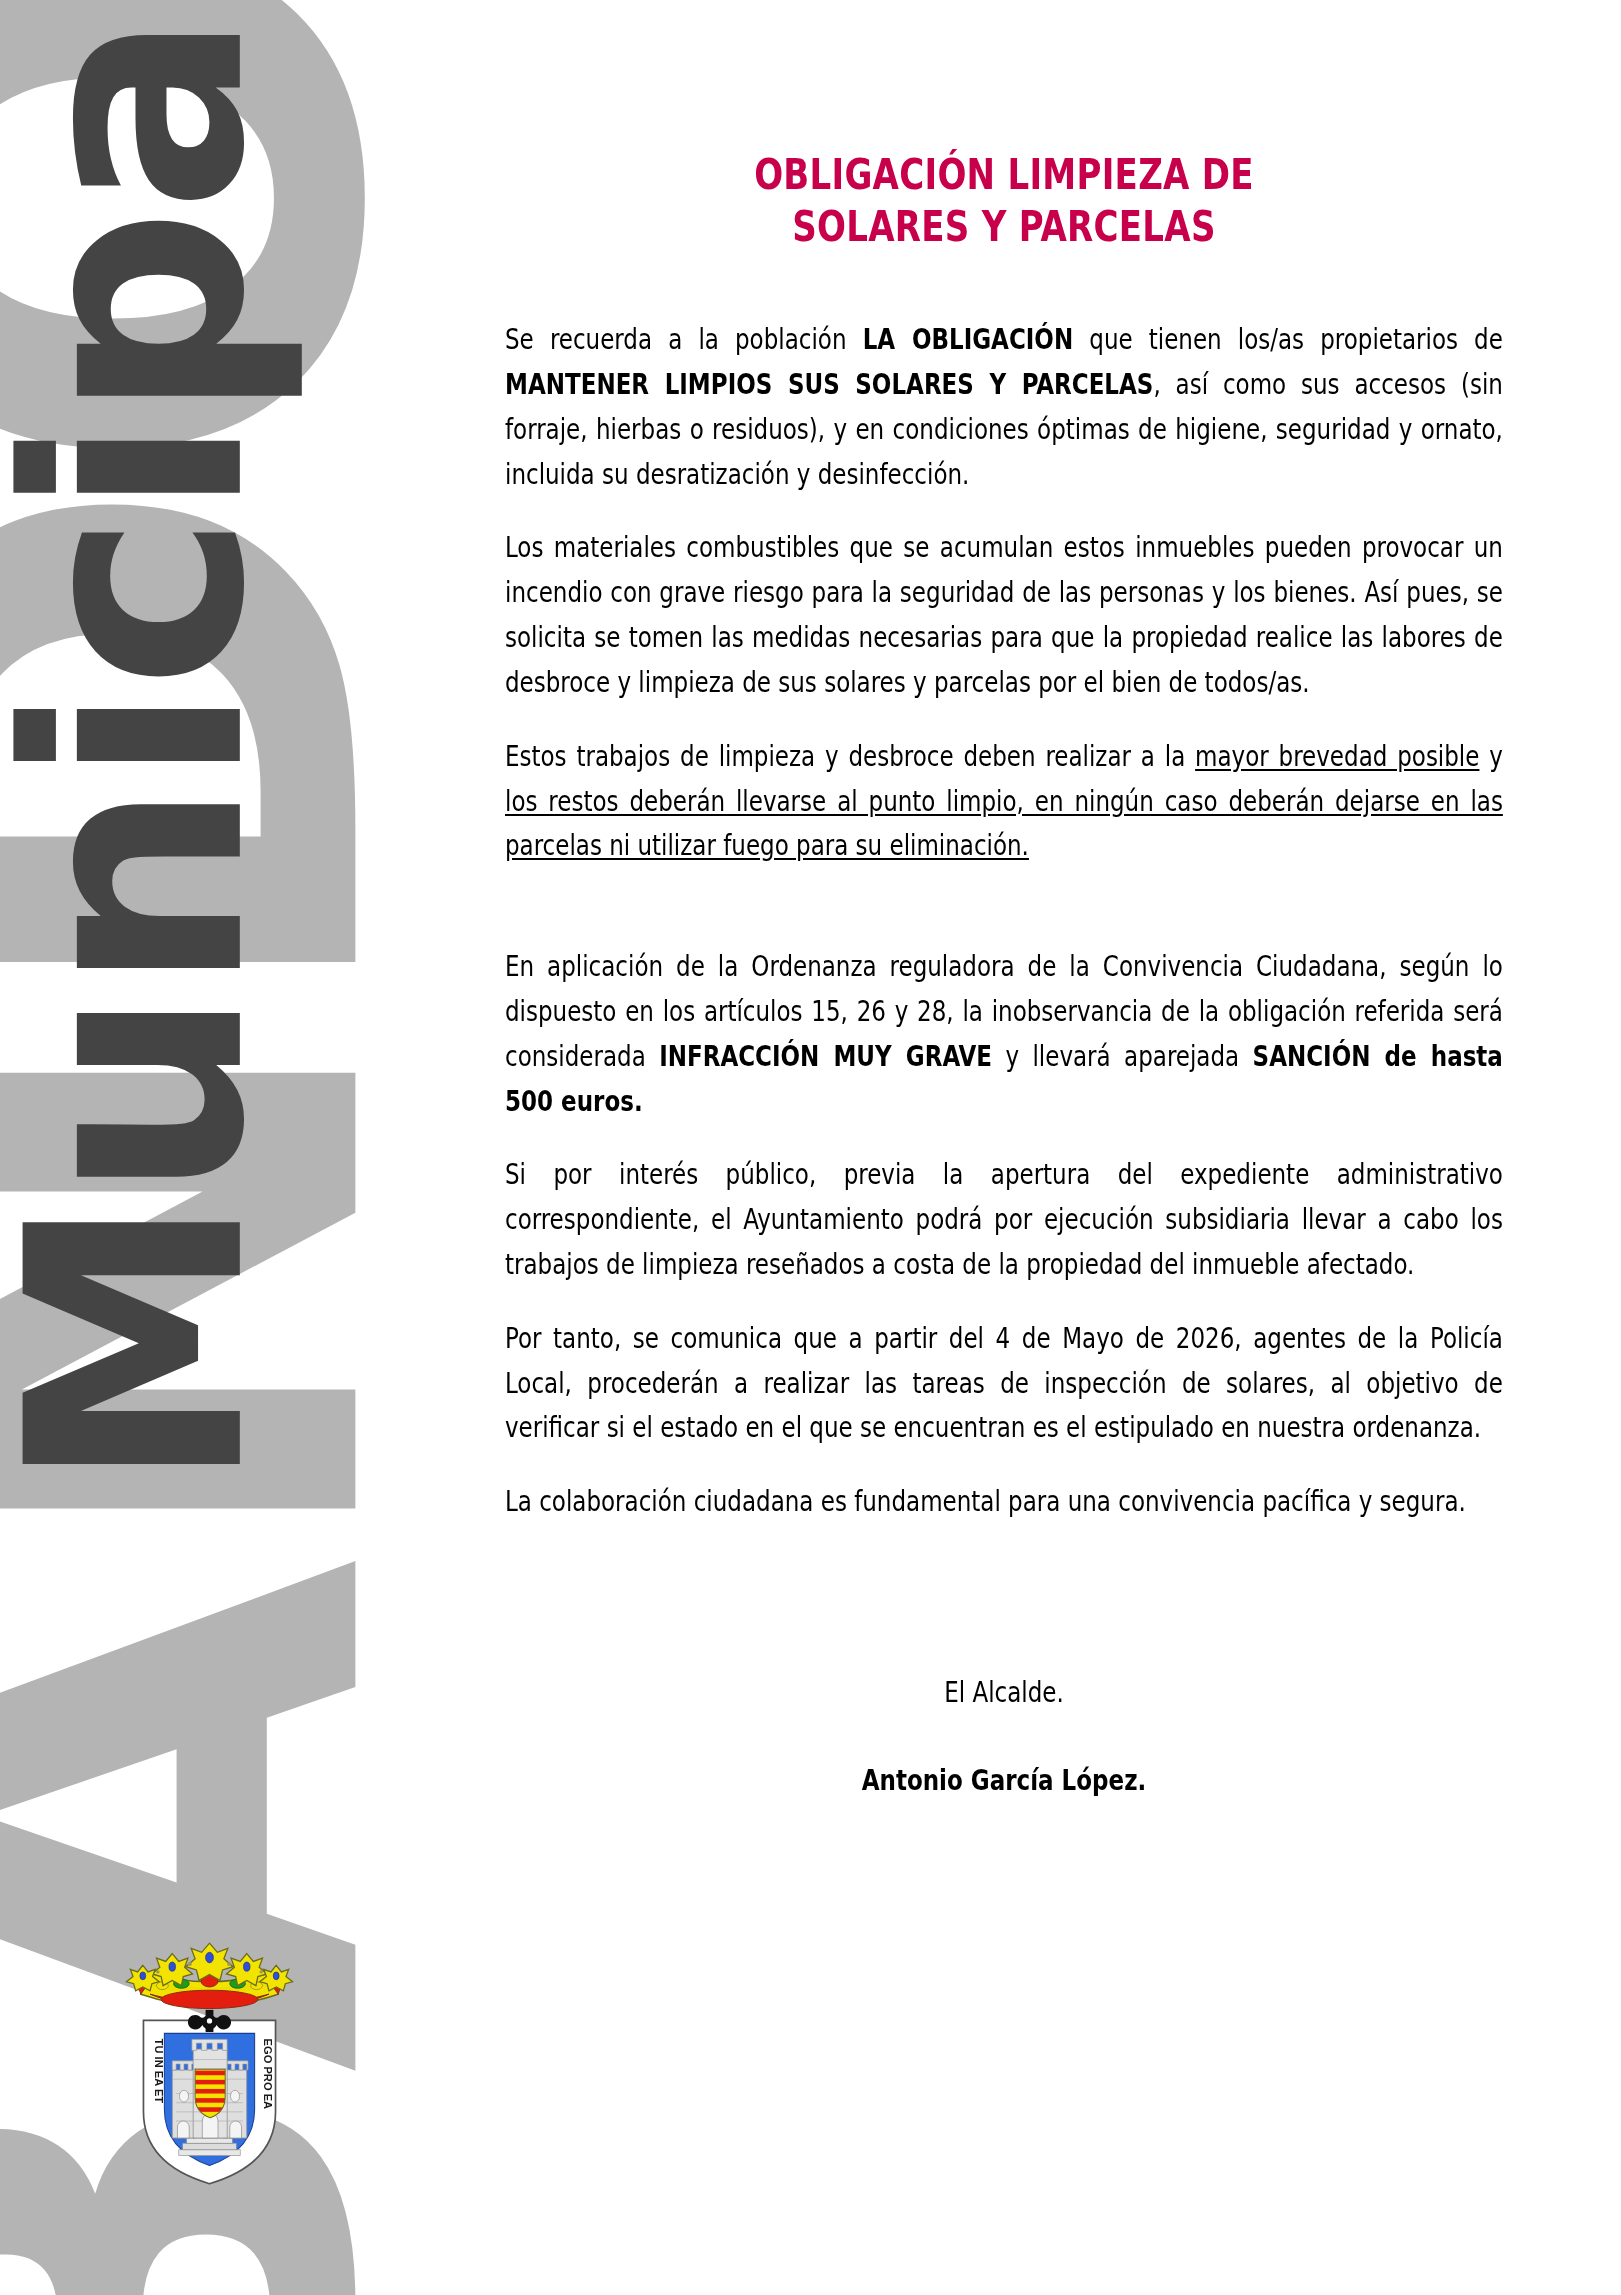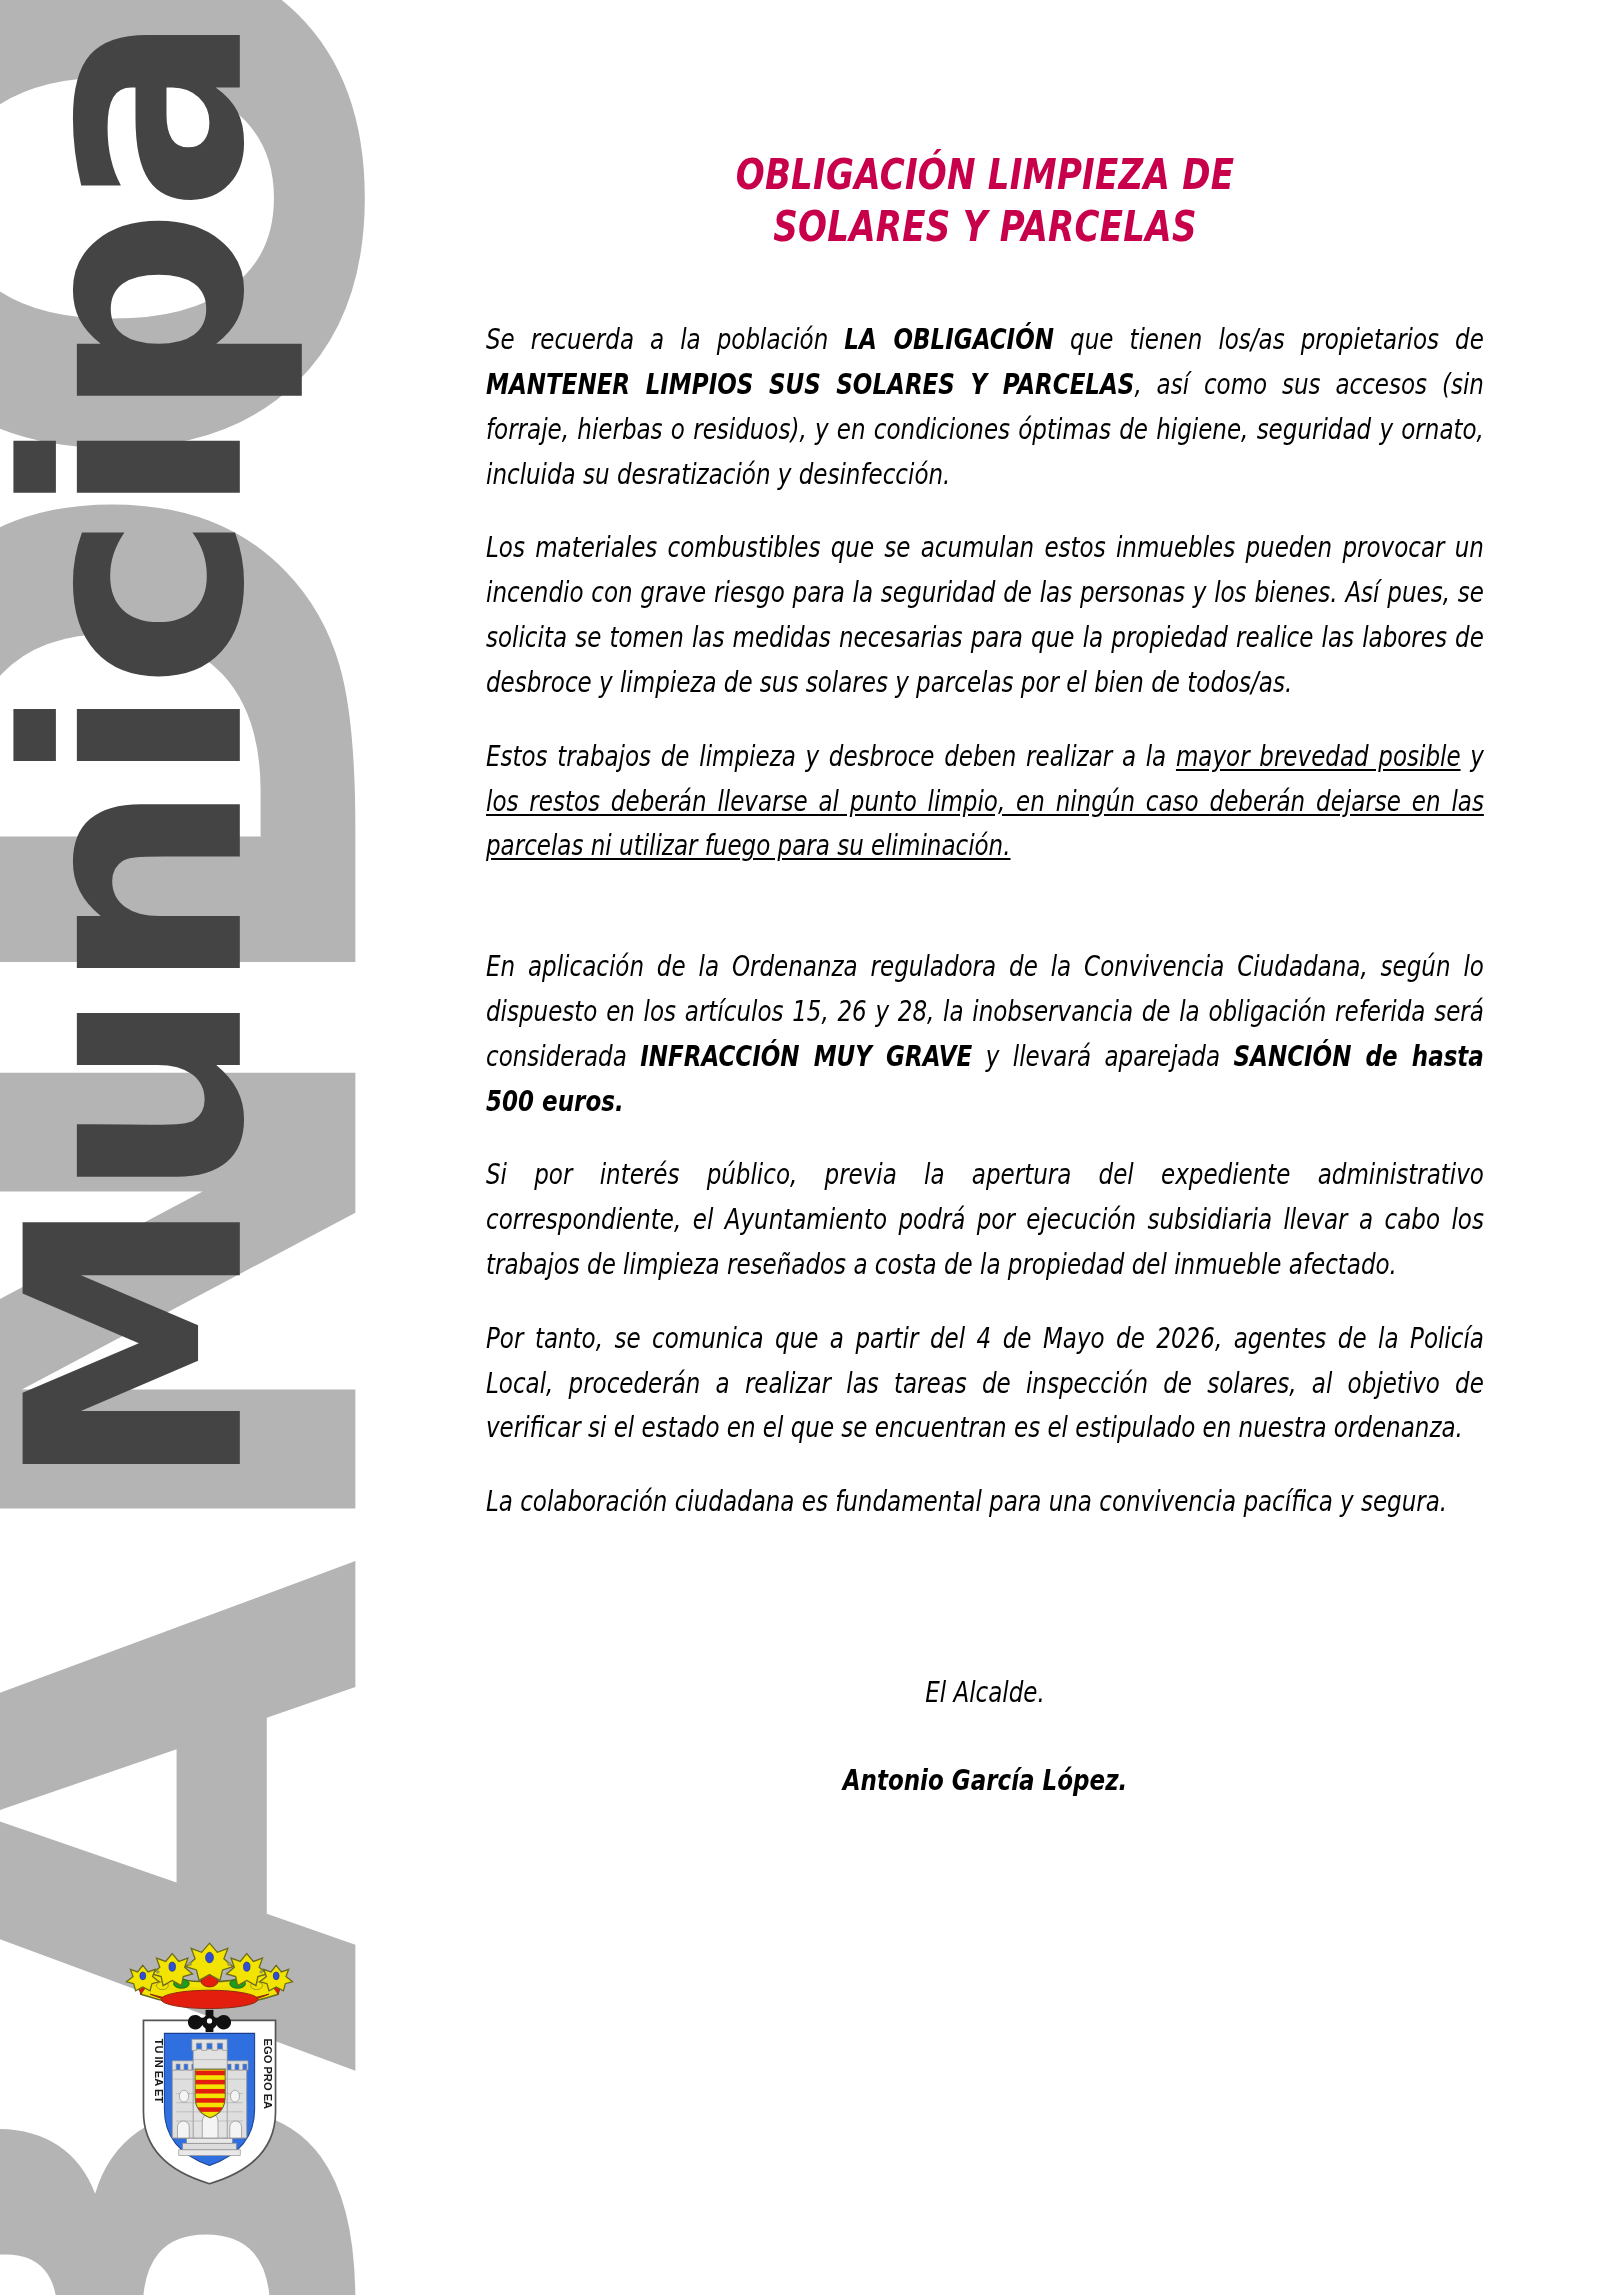--- a/index.html
+++ b/index.html
@@ -52,24 +52,23 @@
     position:absolute;
     left:121px; top:1934px;
     width:177px;height:255px;
     z-index:2;
   }
   #escudo svg{display:block;width:100%;height:100%;}
 
   
   #content{
     position:absolute;
-    left:486px; top:0;
+    left:505px; top:0;
     width:998px;
     z-index:3;
-    font-style:italic;
   }
 
   #title{
     margin:0;
     padding-top:149px;
     text-align:center;
     color:#c8004b;
     font-family:"DejaVu Sans Condensed","Liberation Sans Narrow","Liberation Sans",sans-serif;
     font-weight:700;
     font-size:43px;

